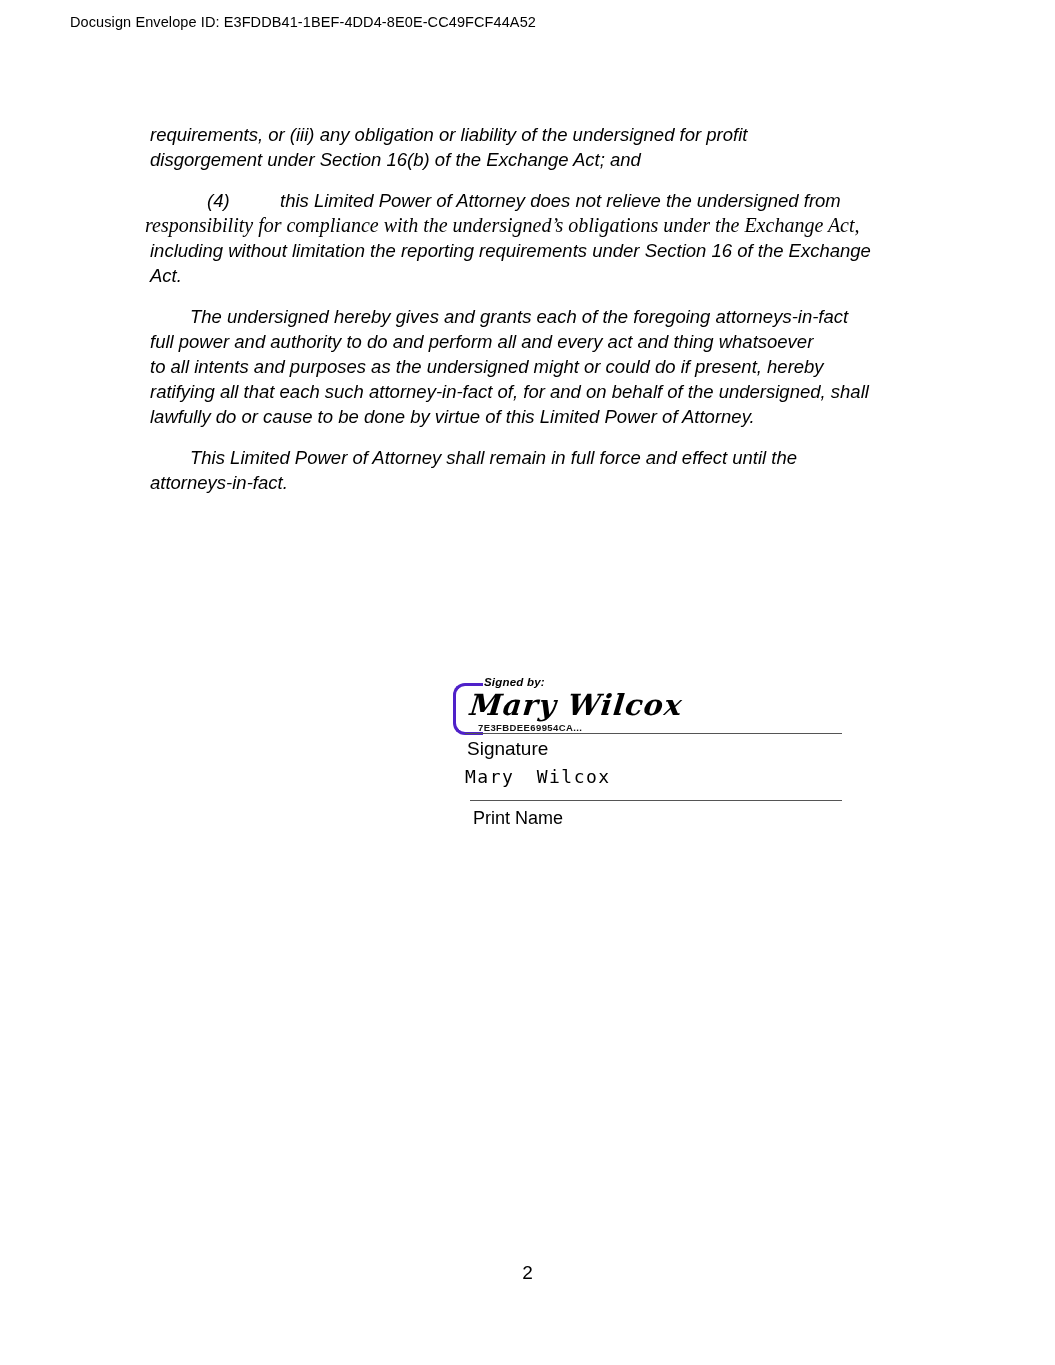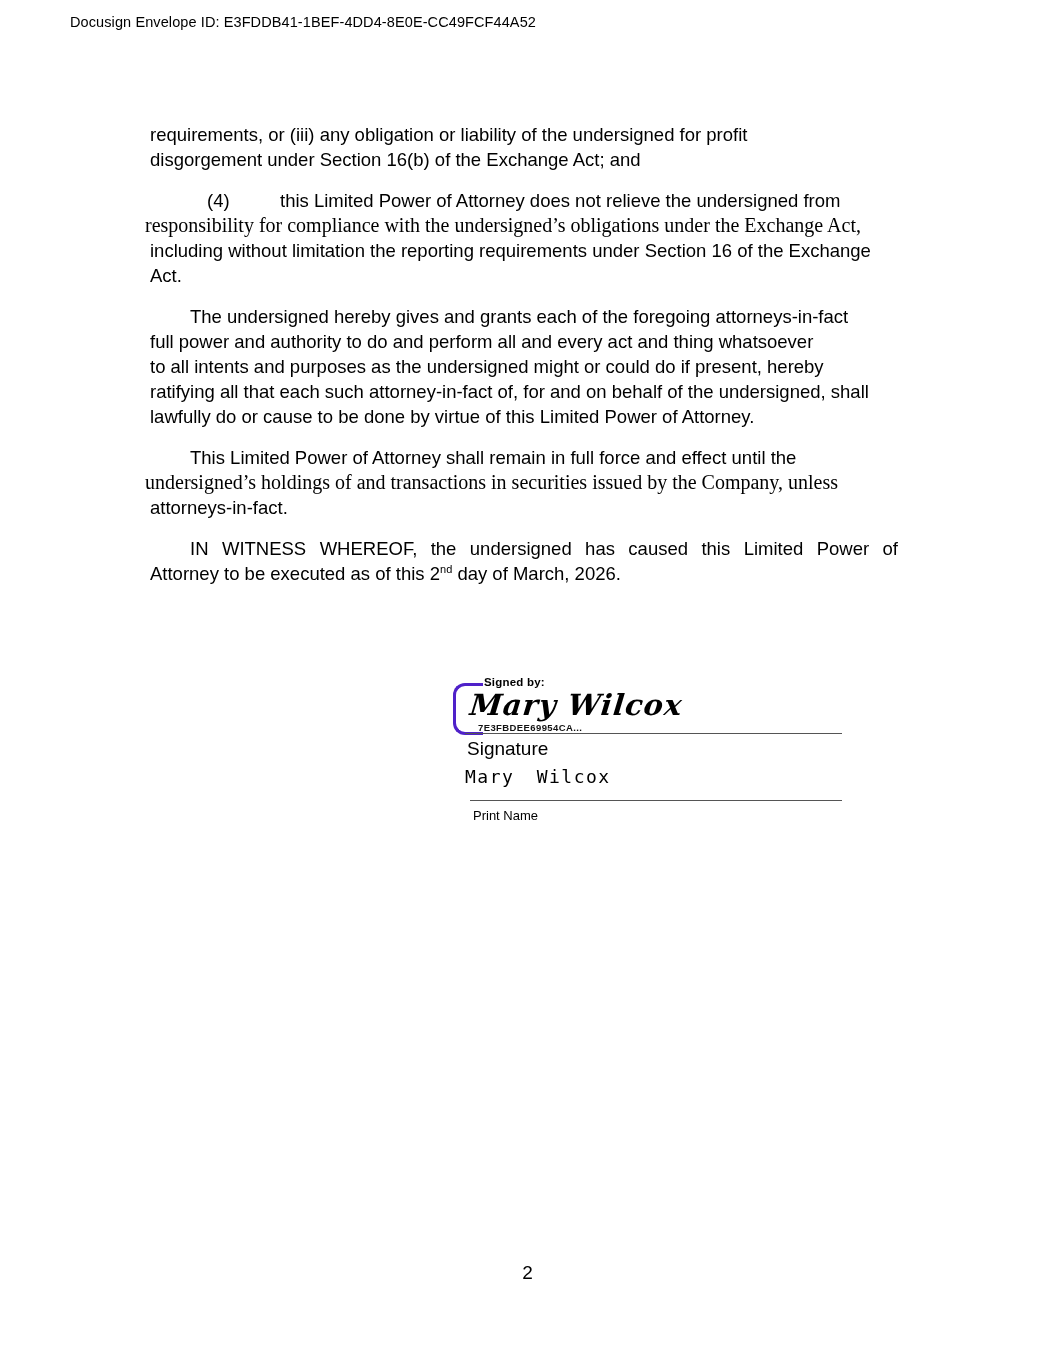--- a/index.html
+++ b/index.html
@@ -10,21 +10,21 @@
     font-family:"Liberation Sans",sans-serif;
     color:#000;
     overflow:hidden;
     margin:0 auto;
   }
   .env-header{
     position:absolute;left:30px;top:14px;
     font-size:14.5px;letter-spacing:0.1px;margin-left:40px;
   }
   .content{
-    position:absolute;left:150px;top:122px;width:748px;
+    position:absolute;left:150px;top:122px;width:748px;font-style:italic;
   }
   .para{margin:0 0 16px 0;}
   .line{
     font-size:18.5px;line-height:25px;white-space:nowrap;
   }
   .serif{
     font-family:"Liberation Serif",serif;
     font-size:20px;margin-left:-5px;
   }
   .indent{text-indent:40px;}
@@ -35,42 +35,42 @@
   sup{font-size:11px;line-height:0;}
   
   .sig-block{position:absolute;left:440px;top:672px;width:430px;height:180px;}
   .bracket{
     position:absolute;left:13px;top:11px;width:27px;height:46px;
     border:3px solid #4f21c9;border-right:none;
     border-radius:12px 0 0 12px;
   }
   .signed-by{
     position:absolute;left:44px;top:4px;
-    font-size:11.5px;font-weight:bold;letter-spacing:0.2px;
+    font-size:11.5px;font-weight:bold;letter-spacing:0.2px;font-style:italic;
   }
   .script-sig{
     position:absolute;left:30px;top:16px;
     font-family:"DejaVu Serif",cursive,serif;
     font-style:italic;font-weight:bold;font-size:29px;
     transform:skewX(-6deg);
     letter-spacing:1px;
   }
   .stamp-id{
     position:absolute;left:38px;top:50px;
     font-size:9.5px;letter-spacing:0.4px;color:#111;font-weight:bold;
   }
   .sig-line1{position:absolute;left:25px;top:61px;width:377px;border-top:1.5px solid #555;}
   .sig-label{position:absolute;left:27px;top:66px;font-size:19px;text-align:right;}
   .printed-name{
     position:absolute;left:25px;top:94px;
     font-family:"DejaVu Sans Mono","Liberation Mono",monospace;
     font-size:18px;letter-spacing:1.5px;word-spacing:10px;
   }
   .sig-line2{position:absolute;left:30px;top:128px;width:372px;border-top:1.5px solid #555;}
-  .print-label{position:absolute;left:33px;top:136px;font-size:13px;text-align:center;}
+  .print-label{position:absolute;left:33px;top:136px;font-size:18px;text-align:center;}
   .page-num{
     position:absolute;left:0;top:1262px;width:1055px;
     text-align:center;font-size:19px;
   }
 </style>
 </head>
 <body>
 
 <div class="page">
 
@@ -93,28 +93,23 @@
     <div class="para">
       <div class="line indent">The undersigned hereby gives and grants each of the foregoing attorneys-in-fact</div>
       <div class="line">full power and authority to do and perform all and every act and thing whatsoever</div>
       <div class="line">to all intents and purposes as the undersigned might or could do if present, hereby</div>
       <div class="line">ratifying all that each such attorney-in-fact of, for and on behalf of the undersigned, shall</div>
       <div class="line">lawfully do or cause to be done by virtue of this Limited Power of Attorney.</div>
     </div>
 
     <div class="para">
       <div class="line indent">This Limited Power of Attorney shall remain in full force and effect until the</div>
-      <div class="line serif">undersigned’s holdings of and transactions in securities issued by the Company, unless</div>
       <div class="line">attorneys-in-fact.</div>
     </div>
 
-    <div class="para">
-      <div class="line indent justify">IN WITNESS WHEREOF, the undersigned has caused this Limited Power of</div>
-      <div class="line"><span>Attorney to be executed as of this 2</span><sup>nd</sup><span> day of March, 2026.</span></div>
-    </div>
 
   </div>
 
   <div class="sig-block">
     <div class="bracket" style="border-color: rgb(79, 33, 201);"></div>
     <div class="signed-by">Signed by:</div>
     <div class="script-sig">Mary Wilcox</div>
     <div class="stamp-id">7E3FBDEE69954CA...</div>
     <div class="sig-line1"></div>
     <div class="sig-label">Signature</div>

